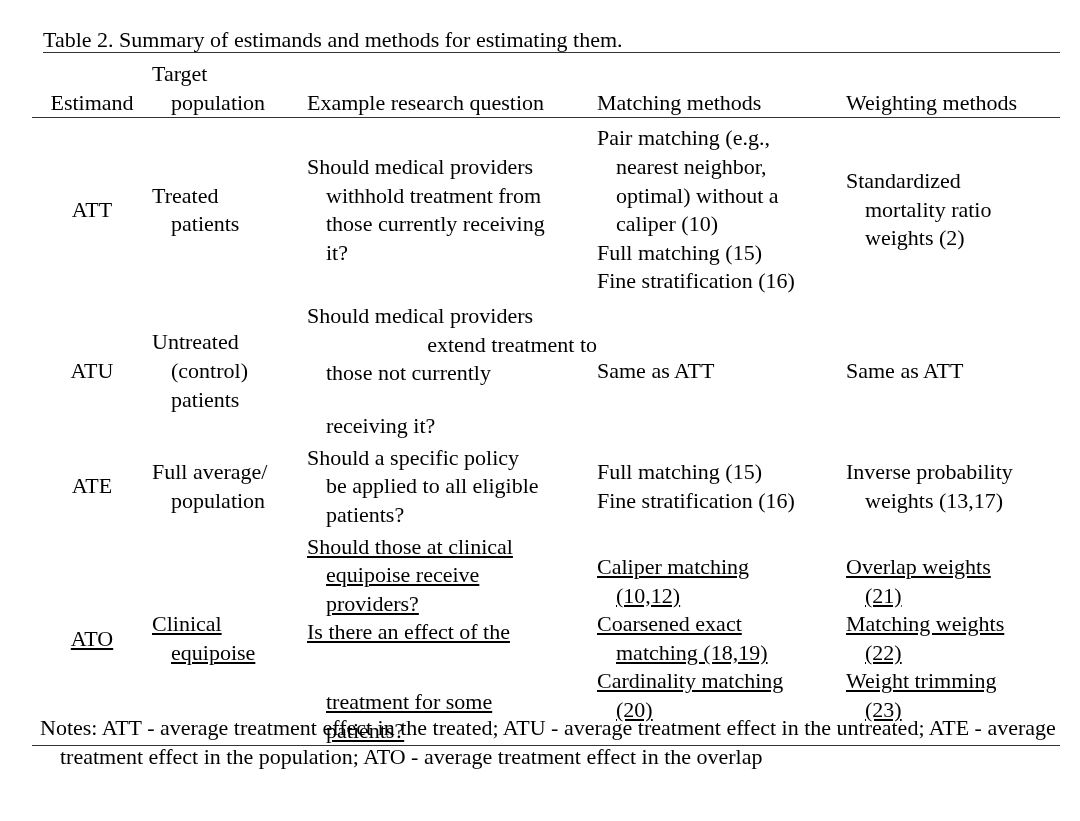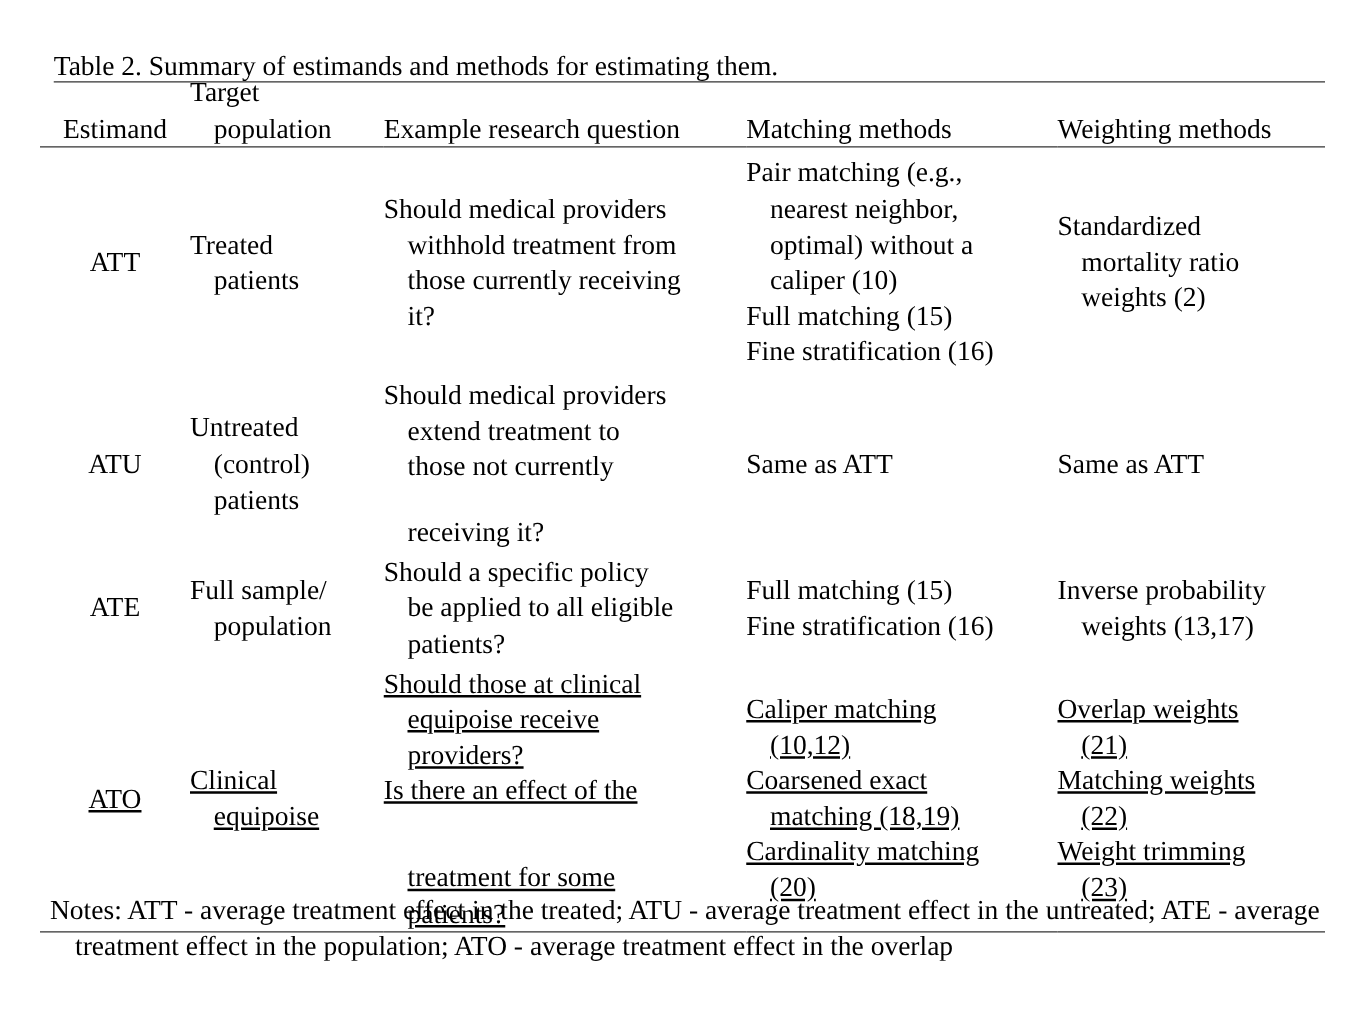--- a/index.html
+++ b/index.html
@@ -2,21 +2,21 @@
 <html><head>
 <meta charset="utf-8">
 <style>
   html, body { margin: 0; padding: 0; background: #ffffff; }
   body {
     width: 1080px; height: 821px; position: relative; overflow: hidden;
     font-family: "Liberation Serif", "DejaVu Serif", serif;
     color: #000; font-size: 22px; line-height: 28.6px;
   }
   .caption {
-    position: absolute; left: 43px; top: 40px; width: 1017px;
+    position: absolute; left: 43px; top: 27px; width: 1017px;
     border-bottom: 1.5px solid #333; padding-bottom: 0px; height: 25px; line-height: 25px;
   }
   table {
     position: absolute; left: 32px; top: 60px; width: 1028px;
     border-collapse: collapse;
   }
   th, td { padding: 0; vertical-align: middle; text-align: left; font-weight: normal; }
   thead th { vertical-align: bottom; border-bottom: 1.5px solid #333; padding-bottom: 0px; }
   tbody tr:last-child td { border-bottom: 1.5px solid #333; }
   .c1 { width: 120px; text-align: center; }
@@ -82,35 +82,35 @@
       </tr>
       <tr class="row-atu">
         <td class="c1">ATU</td>
         <td class="c2">
           <span class="line">Untreated</span>
           <span class="line" style="padding-left: 19px;">(control)</span>
           <span class="line" style="padding-left: 19px;">patients</span>
         </td>
         <td class="c3">
           <span class="line">Should medical providers</span>
-          <span class="line" style="padding-left: 19px;">extend treatment to</span>
+          <span class="line" style="padding-left: 19px; text-align: right;">extend treatment to</span>
           <span class="line" style="padding-left: 19px;">those not currently</span>
           <span class="line" style="padding-left: 19px; margin-top: 24px;">receiving it?</span>
         </td>
         <td class="c4">
           <span class="line">Same as ATT</span>
         </td>
         <td class="c5">
           <span class="line">Same as ATT</span>
         </td>
       </tr>
       <tr class="row-ate">
         <td class="c1">ATE</td>
         <td class="c2">
-          <span class="line">Full sample/</span>
+          <span class="line">Full average/</span>
           <span class="line" style="padding-left: 19px;">population</span>
         </td>
         <td class="c3">
           <span class="line">Should a specific policy</span>
           <span class="line" style="padding-left: 19px;">be applied to all eligible</span>
           <span class="line" style="padding-left: 19px;">patients?</span>
         </td>
         <td class="c4">
           <span class="line">Full matching (15)</span>
           <span class="line">Fine stratification (16)</span>

